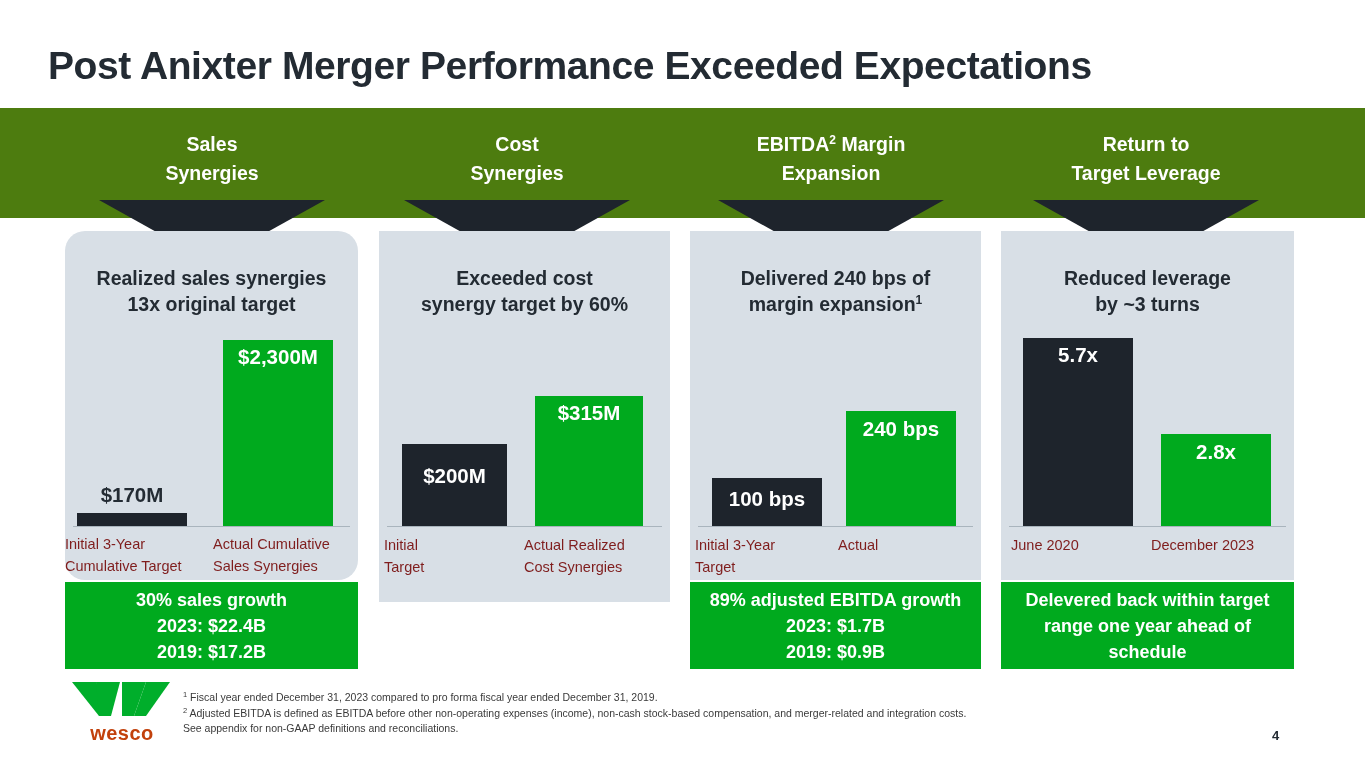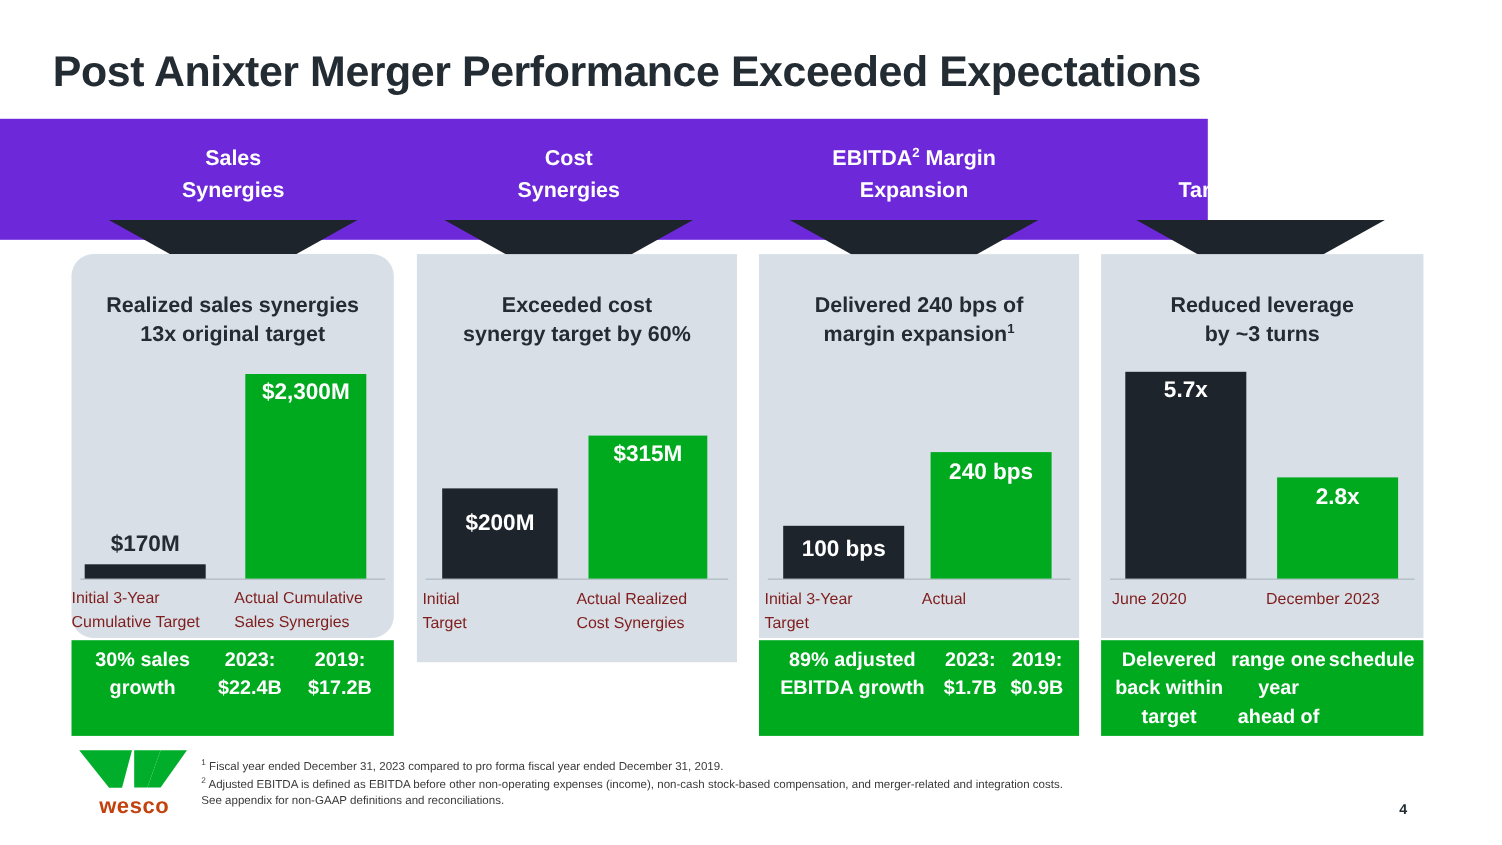--- a/index.html
+++ b/index.html
@@ -14,22 +14,22 @@
   
   .slide-title {
     position: absolute; left: 48px; top: 44px;
     font-size: 39px; font-weight: bold; letter-spacing: -0.4px;
     color: #232b33; white-space: nowrap;
   }
 
   
   .header-band {
     position: absolute; left: 0; top: 108px;
-    width: 1098px; height: 110px;
-    background: #6d28d9;
+    width: 1365px; height: 110px;
+    background: #4d7c0f;
   }
   .band-col {
     position: absolute; top: 22px;
     text-align: center; color: #ffffff;
     font-size: 19.5px; font-weight: bold; line-height: 29px;
   }
   .band-col sup { font-size: 12px; vertical-align: super; line-height: 0; }
 
   
   .arrow {
@@ -69,21 +69,21 @@
   .cat-label {
     position: absolute; text-align: left;
     color: #7f1d1d; font-size: 14.5px; font-weight: normal; line-height: 22px;
   }
 
   
   .callout {
     position: absolute;
     background: #00aa1e; color: #ffffff;
     text-align: center; font-size: 18px; line-height: 26px;
-    display: flex; flex-direction: row; justify-content: center;
+    display: flex; flex-direction: column; justify-content: center;
     padding: 4px 8px;
   }
   .callout .c-line1 { font-weight: bold; }
   .callout .c-line { font-weight: bold; }
 
   
   .logo { position: absolute; left: 70px; top: 680px; width: 104px; }
   .logo svg { display: block; }
   .logo-word {
     text-align: center; font-size: 20px; font-weight: bold;

